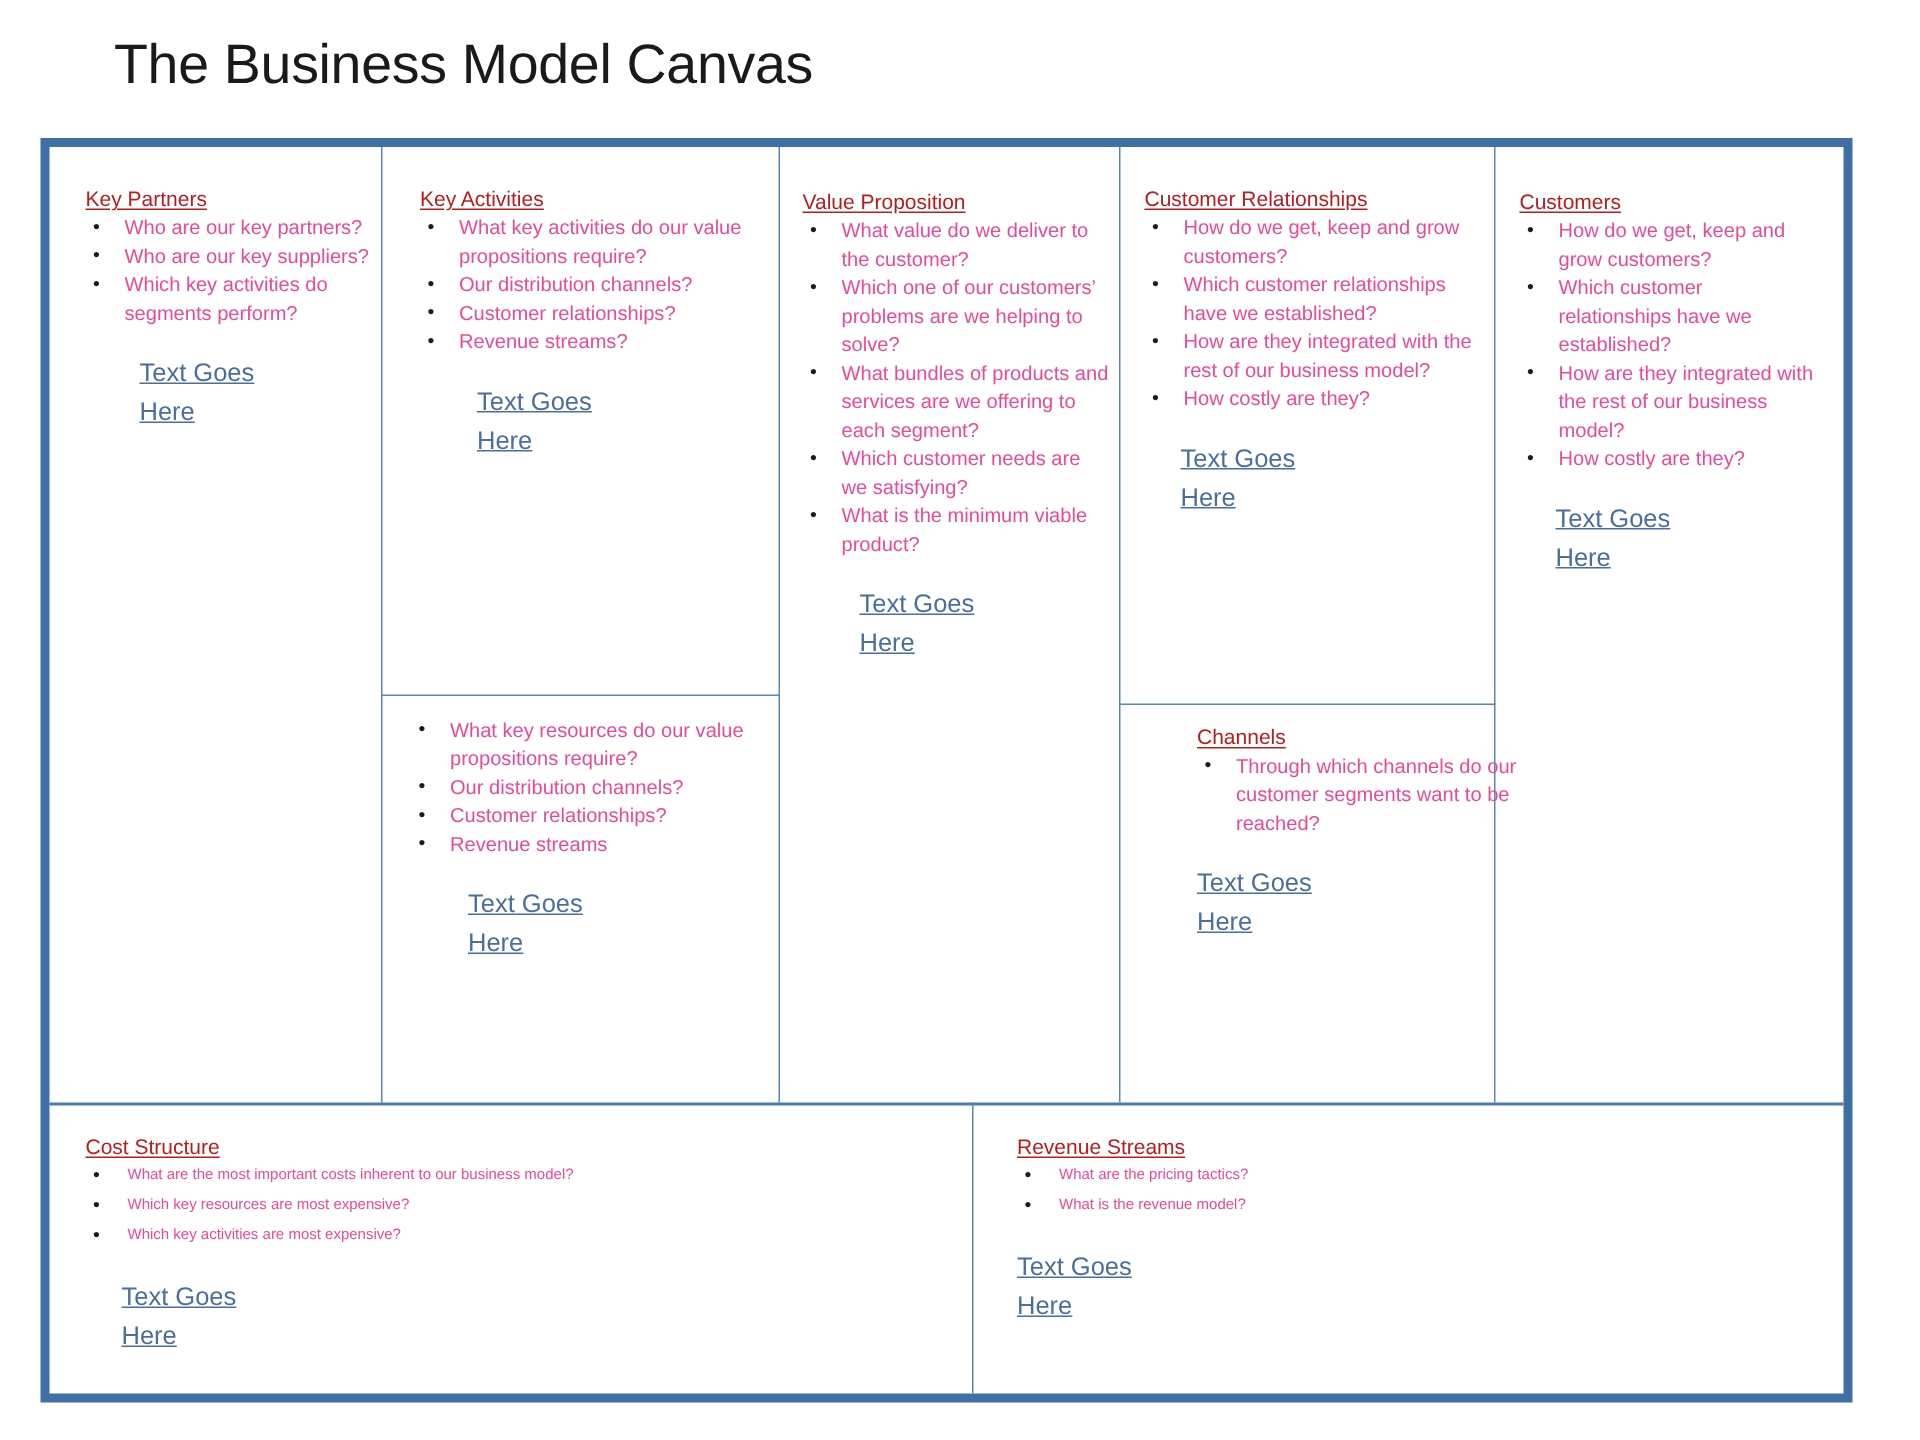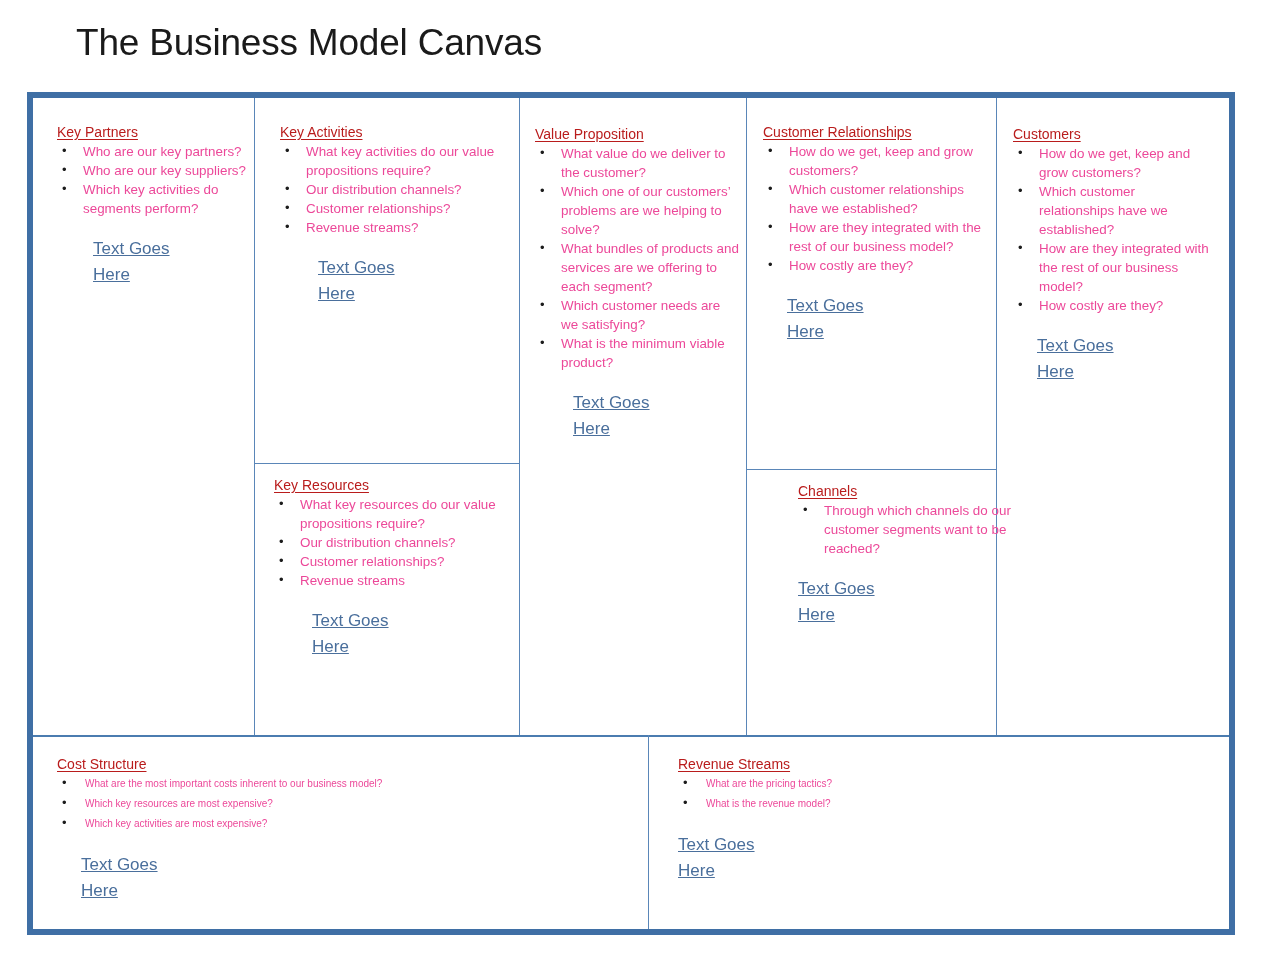--- a/index.html
+++ b/index.html
@@ -169,21 +169,20 @@
           <li>Customer relationships?</li>
           <li>Revenue streams?</li>
         </ul>
         <div class="placeholder ph-indent-3">
           <span class="ph-line">Text Goes</span>
           <span class="ph-line">Here</span>
         </div>
       </div>
 
       <div class="block" style="left:241px; top:379px; width:248px;">
-        <div class="block-title">Key Resources</div>
         <ul class="bullets">
           <li>What key resources do our value propositions require?</li>
           <li>Our distribution channels?</li>
           <li>Customer relationships?</li>
           <li>Revenue streams</li>
         </ul>
         <div class="placeholder ph-indent-3">
           <span class="ph-line">Text Goes</span>
           <span class="ph-line">Here</span>
         </div>

